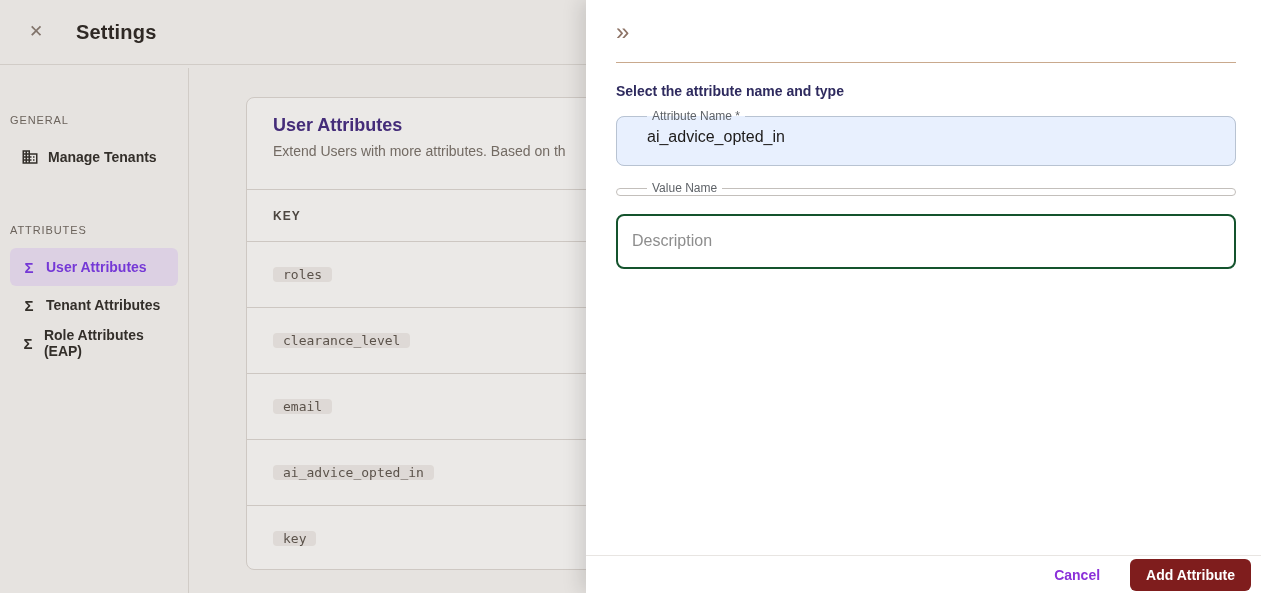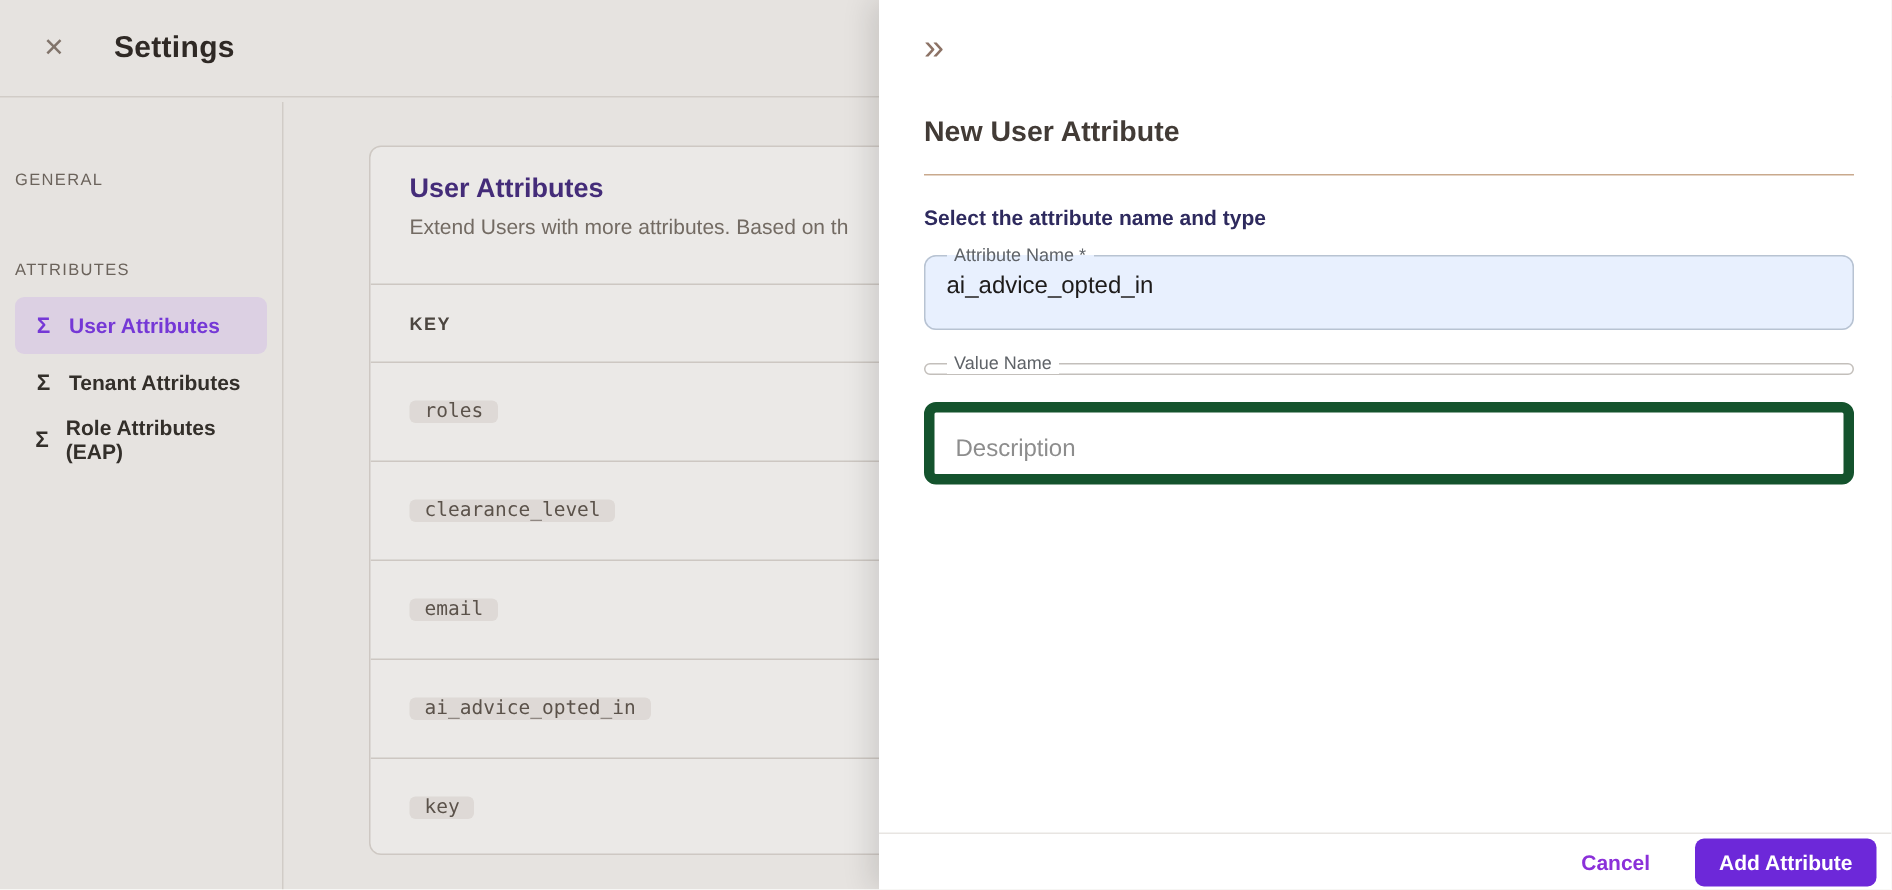--- a/index.html
+++ b/index.html
@@ -72,68 +72,74 @@
   .drawer-body { padding: 0 25px 0 30px; }
   .collapse-btn {
     margin-top: 18px; width: 28px; height: 28px; border: 0; background: transparent;
     font-size: 24px; line-height: 28px; color: #8d7366; cursor: pointer; text-align: left; display: block;
   }
   .drawer-title { margin-top: 32px; font-size: 19px; font-weight: 700; color: #423b36; }
   .drawer-divider { margin-top: 16px; border-bottom: 1px solid #c9a98d; }
   .drawer-subtitle { margin-top: 20px; font-size: 14px; font-weight: 700; color: #2e2a5e; }
 
   fieldset.tf {
-    border: 1px solid #c3bfbb; border-radius: 8px; padding: 0 14px; background: #fff; position: relative;
+    border: 1px solid #c3bfbb; border-radius: 8px; padding: 0 30px; background: #fff; position: relative;
   }
   fieldset.tf legend {
     font-size: 12px; line-height: 13px; color: #5f6368; padding: 0 5px; margin-left: 0;
   }
   fieldset.tf.filled { background: #e8f0fe; border-color: #b8c3d2; }
   fieldset.attr-field { margin-top: 11px; }
   fieldset.type-field { margin-top: 16px; cursor: pointer; }
   .tf-input {
     display: block; width: 100%; border: 0; outline: none; background: transparent;
     font-family: "Liberation Sans", sans-serif; font-size: 16px; color: #1d1b1a;
     padding: 5px 0 19px 0;
   }
   .tf-value { font-size: 16px; color: #2d2358; padding: 5px 0 19px 0; }
   .caret { position: absolute; right: 16px; top: 24px; font-size: 13px; color: #6f6f6f; pointer-events: none; }
 
   .desc-field { margin-top: 18px; position: relative; }
   .desc-input {
-    width: 100%; height: 55px; border: 7px solid #14532d; border-radius: 8px;
+    width: 100%; height: 55px; border: 2px solid #14532d; border-radius: 8px;
     font-family: "Liberation Sans", sans-serif; font-size: 16px; color: #1d1b1a;
     padding: 16px 14px 0 14px; outline: none; background: #fff; resize: none;
   }
   .desc-input::placeholder { color: #8d8d8d; }
 
   .drawer-footer {
     position: absolute; bottom: 0; left: 0; right: 0; height: 38px;
     border-top: 1px solid #e8e5e2; background: #fff;
     display: flex; align-items: center; justify-content: flex-end; gap: 22px; padding: 0 10px 0 0;
   }
   .cancel-btn {
     border: 0; background: transparent; color: #8b30d9; font-weight: 700; font-size: 14px;
     font-family: "Liberation Sans", sans-serif; cursor: pointer; padding: 6px 8px;
   }
   .add-btn {
-    border: 0; background: #6d28d9; color: #fff; font-weight: 700; font-size: 14px;
+    border: 0; background: #7f1d1d; color: #fff; font-weight: 700; font-size: 14px;
     font-family: "Liberation Sans", sans-serif; border-radius: 6px; padding: 8px 16px; cursor: pointer;
   }
 </style>
 </head>
 <body>
 
 <div class="header">
   <button class="close-btn">✕</button>
   <div class="app-title">Settings</div>
 </div>
 
 <div class="sidebar">
   <div class="sec-label">GENERAL</div>
+  <div class="side-item">
+    <svg class="bld-icon" viewBox="0 0 24 24">
+        <path d="M12 7V3H2v18h20V7H12zM6 19H4v-2h2v2zm0-4H4v-2h2v2zm0-4H4V9h2v2zm0-4H4V5h2v2zm4 12H8v-2h2v2zm0-4H8v-2h2v2zm0-4H8V9h2v2zm0-4H8V5h2v2zm10 12h-8v-2h2v-2h-2v-2h2v-2h-2V9h8v10zm-2-8h-2v2h2v-2zm0 4h-2v2h2v-2z"></path>
+      </svg>
+    <span>Manage Tenants</span>
+  </div>
 
   <div class="sec-label second">ATTRIBUTES</div>
   <div class="side-item selected">
     <span class="sigma">Σ</span>
     <span>User Attributes</span>
   </div>
   <div class="side-item">
     <span class="sigma">Σ</span>
     <span>Tenant Attributes</span>
   </div>
@@ -168,21 +174,20 @@
       <span class="key-badge">key</span>
     </div>
   </div>
 </div>
 
 <div class="backdrop"></div>
 
 <div class="drawer">
   <div class="drawer-body">
     <button class="collapse-btn">»</button>
-    <div class="drawer-title">New User Attribute</div>
     <div class="drawer-divider"></div>
     <div class="drawer-subtitle">Select the attribute name and type</div>
 
     <fieldset class="tf filled attr-field">
       <legend>Attribute Name *</legend>
       <input class="tf-input" type="text" value="ai_advice_opted_in" style="">
     </fieldset>
 
     <fieldset class="tf type-field">
       <legend>Value Name</legend>

